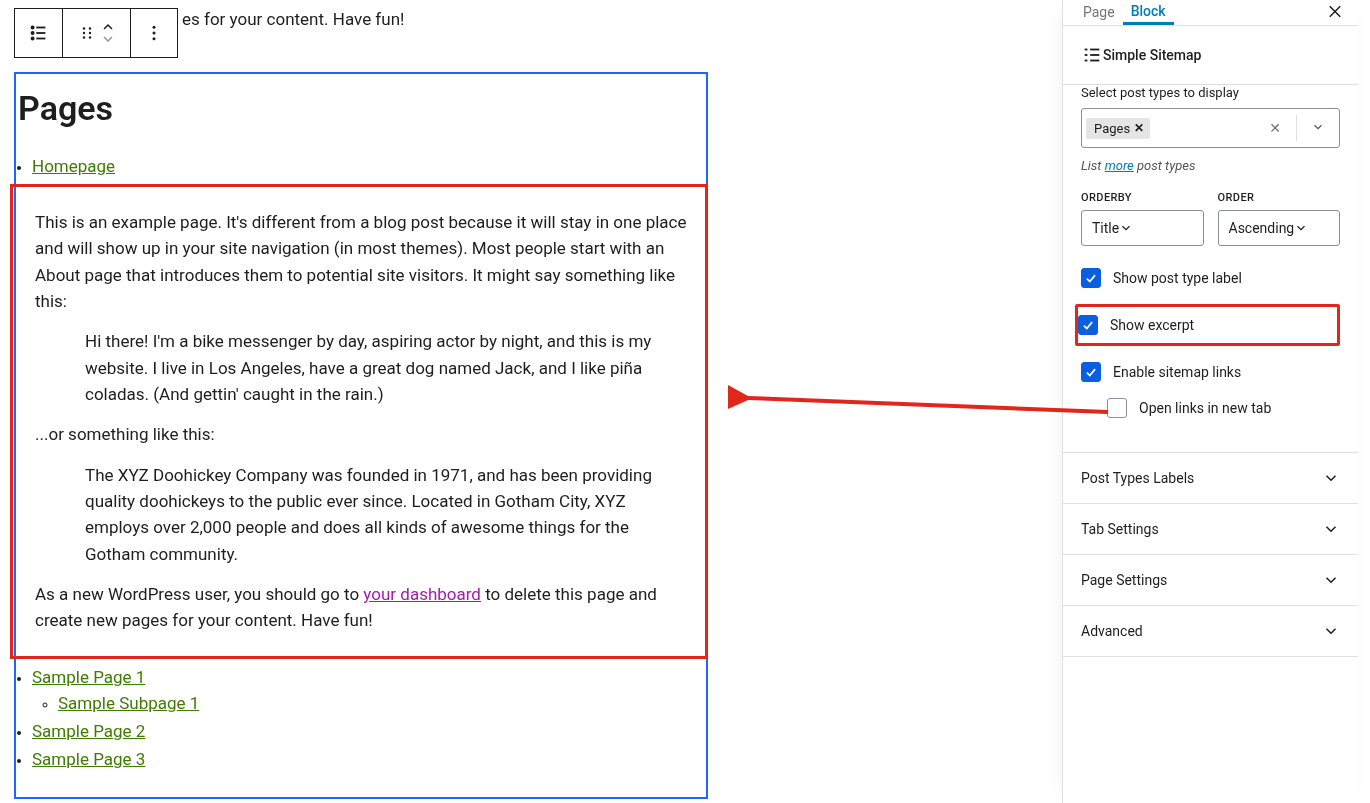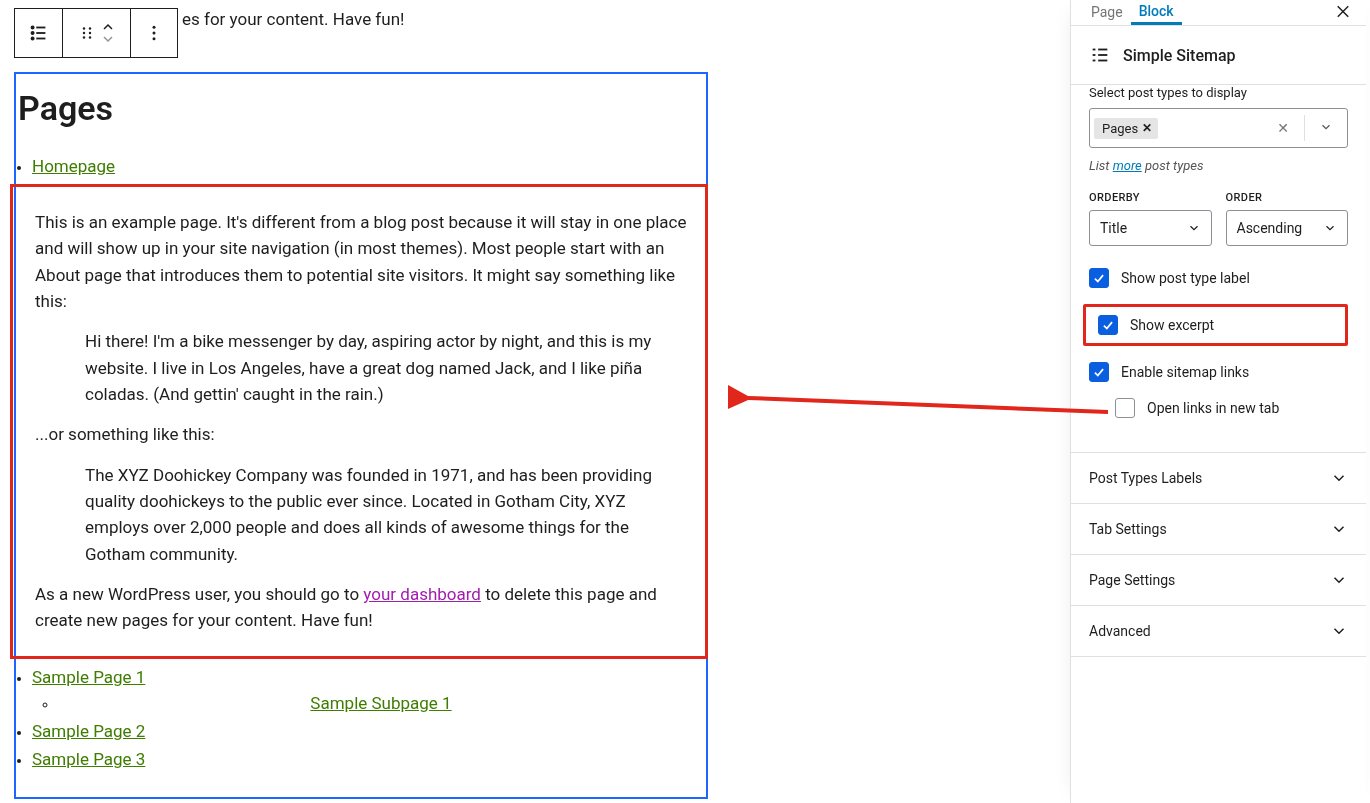--- a/index.html
+++ b/index.html
@@ -10,56 +10,56 @@
 .toolbar-seg:last-child { border-right: none; }
 .seg1 { width: 48px; }
 .seg2 { width: 68px; flex-direction: row; gap: 4px; padding: 0 6px; }
 .seg3 { flex: 1; }
 .icon { display: inline-flex; align-items: center; justify-content: center; }
 .truncated-text { position: absolute; left: 168px; top: 9px; font-size: 17px; color: #1e1e1e; }
 .block-wrap { position: absolute; left: 0; top: 72px; width: 694px; border: 2px solid #1e66ff; padding: 8px 2px 20px 2px; }
 .pages-heading { font-size: 34px; font-weight: 600; margin: 6px 0 28px 0; }
 .sitemap-list { list-style: disc; padding-left: 14px; }
 .sitemap-list > li { margin: 8px 0; }
-.sitemap-list ul { list-style: circle; padding-left: 26px; margin-top: 6px; text-align: center; }
+.sitemap-list ul { list-style: circle; padding-left: 26px; margin-top: 6px; }
 .site-link { color: #3f7d00; text-decoration: underline; font-size: 17px; }
 .excerpt-box { border: 3px solid #e1261c; margin: 8px -4px 8px -22px; padding: 12px 12px 12px 22px; }
 .excerpt-box p { font-size: 17px; line-height: 1.55; margin: 10px 0; color: #1e1e1e; }
 .excerpt-box blockquote { margin: 14px 0 14px 50px; }
 .excerpt-box blockquote p { margin: 0; }
 .dash-link { color: #a21caf; text-decoration: underline; }
 .arrow-annot { position: absolute; left: 714px; top: 378px; width: 400px; height: 50px; pointer-events: none; z-index: 3; }
-.sidebar { position: absolute; right: 4px; top: 0; width: 296px; height: 803px; border-left: 1px solid #e0e0e0; background: #fff; overflow: hidden; box-shadow: -10px 0 18px -12px rgba(0,0,0,0.08), 6px 0 14px -10px rgba(0,0,0,0.05); }
+.sidebar { position: absolute; right: 12px; top: 0; width: 296px; height: 803px; border-left: 1px solid #e0e0e0; background: #fff; overflow: hidden; box-shadow: -10px 0 18px -12px rgba(0,0,0,0.08), 6px 0 14px -10px rgba(0,0,0,0.05); }
 .tabs { display: flex; align-items: flex-end; height: 26px; border-bottom: 1px solid #e0e0e0; padding: 0 12px; position: relative; }
 .tab { font-size: 14px; color: #757575; padding: 0 8px; height: 26px; display: flex; align-items: center; cursor: pointer; }
 .tab.active { color: #007cba; border-bottom: 3px solid #007cba; font-weight: 500; }
 .tabs-close { position: absolute; right: 14px; top: 50%; transform: translateY(-50%); cursor: pointer; }
-.block-title-row { display: flex; align-items: center; gap: 12px; padding: 18px 18px; font-weight: 500; font-size: 16px; border-bottom: 1px solid #e0e0e0; }
+.block-title-row { display: flex; align-items: center; gap: 0; padding: 18px 18px; font-weight: 500; font-size: 14px; border-bottom: 1px solid #e0e0e0; }
 .panel { border-bottom: 1px solid #e0e0e0; }
 .panel-header { display: flex; align-items: center; justify-content: space-between; padding: 16px 18px; font-size: 14px; cursor: pointer; font-weight: 400; }
 .panel-body { padding: 0 18px 18px 18px; }
 .field-label { font-size: 13px; color: #1e1e1e; margin-bottom: 8px; display: block; }
 .tokenfield { border: 1px solid #8c8f94; border-radius: 3px; height: 40px; display: flex; align-items: center; padding: 0 4px; gap: 4px; margin-bottom: 10px; }
 .token { background: #e5e5e5; border-radius: 2px; padding: 3px 6px 3px 8px; font-size: 13px; display: flex; align-items: center; gap: 4px; }
 .tok-x { font-weight: 700; font-size: 12px; cursor: pointer; }
 .tokenfield-spacer { flex: 1; }
 .tokenfield-clear { width: 34px; text-align: center; cursor: pointer; color: #757575; }
 .tokenfield-divider { width: 1px; height: 26px; background: #e0e0e0; }
 .tokenfield-caret { width: 34px; text-align: center; cursor: pointer; }
 .list-more { font-style: italic; font-size: 13px; color: #555; }
 .list-more a { color: #007cba; text-decoration: underline; font-style: italic; }
 .row2 { display: flex; gap: 14px; margin-top: 18px; }
 .col { flex: 1; }
 .mini-label { font-size: 11px; font-weight: 500; letter-spacing: 0.4px; text-transform: uppercase; color: #1e1e1e; margin-bottom: 6px; display: block; }
-.select { width: 100%; height: 36px; border: 1px solid #8c8f94; border-radius: 3px; background: #fff; display: flex; align-items: center; justify-content: space-between; padding: 0 10px; font-size: 14px; cursor: pointer; }
+.select { width: 100%; height: 36px; border: 1px solid #8c8f94; border-radius: 3px; background: #fff; display: flex; align-items: center; padding: 0 10px; font-size: 14px; cursor: pointer; }
 .toggles { margin-top: 22px; }
 .toggle-row { display: flex; align-items: center; gap: 12px; margin: 16px 0; font-size: 14px; }
 .chk { width: 20px; height: 20px; border: 1px solid #8c8f94; border-radius: 3px; display: flex; align-items: center; justify-content: center; flex-shrink: 0; cursor: pointer; }
 .chk.on { background: #0a5ee0; border-color: #0a5ee0; }
-.toggle-row.hl { border: 3px solid #e1261c; padding: 8px 8px 8px 12px; margin-left: -6px; border-radius: 2px; }
+.toggle-row.hl { border: 3px solid #e1261c; padding: 8px 8px 8px 0; margin-left: -6px; border-radius: 2px; }
 .toggle-row.indent { margin-left: 26px; }
 </style>
 </head>
 <body>
 
 <div class="editor-area">
 
   <div class="toolbar-floating">
     <div class="toolbar-seg seg1">
       <span class="icon">

